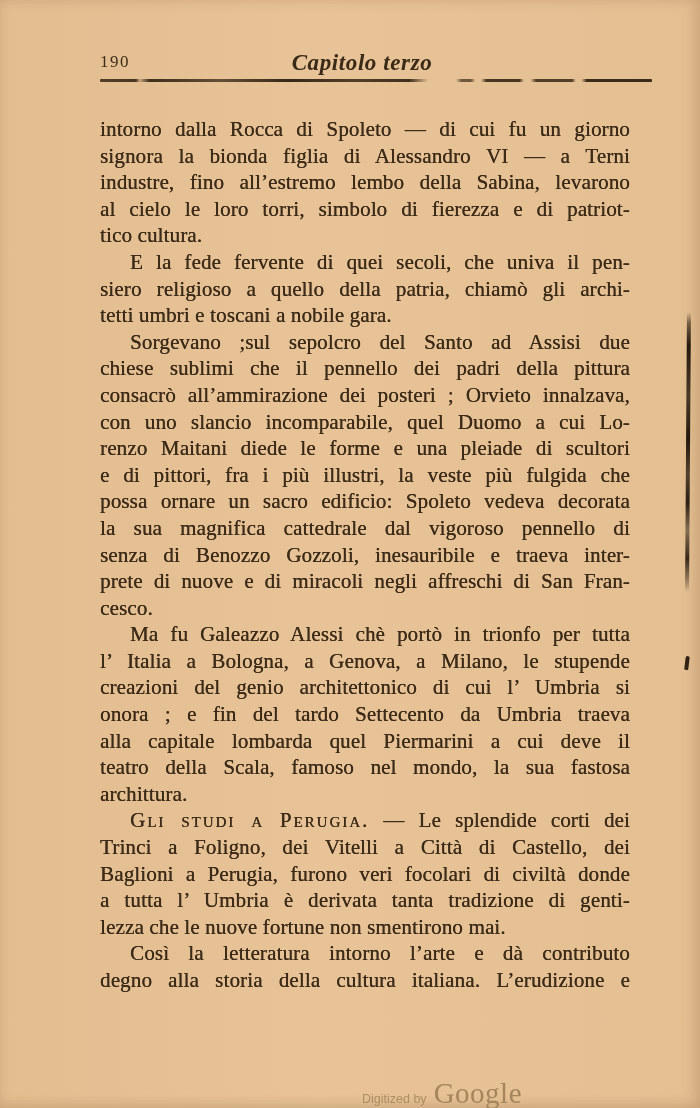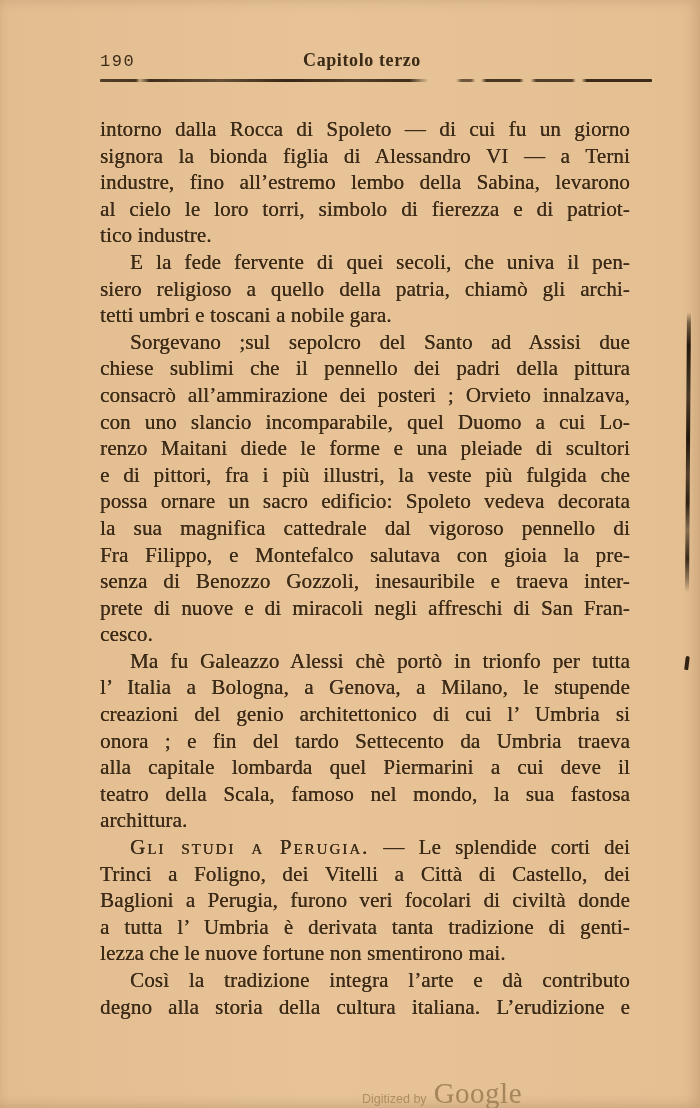--- a/index.html
+++ b/index.html
@@ -14,26 +14,26 @@
     background: linear-gradient(90deg, #e3bd90 0%, #e7c397 45%, #e4bf92 100%);
     box-shadow: inset -6px 0 14px rgba(120,85,45,.18), inset 0 -4px 10px rgba(120,85,45,.10);
     color: #3c2b18;
   }
   
   .header {
     position: absolute; left: 100px; top: 50px; width: 532px; height: 24px;
   }
   .page-number {
     position: absolute; left: 0; top: 2px;
-    font-size: 17px; letter-spacing: 1.5px; color: #3e2d19; font-family: Liberation Mono, monospace;
+    font-size: 17px; letter-spacing: 1.5px; color: #3e2d19;
   }
   .chapter-title {
     position: absolute; left: 0; right: 8px; top: 0;
     text-align: center;
-    font-weight: 700; font-size: 18px;
+    font-style: italic; font-weight: 700; font-size: 23px;
     letter-spacing: 0.6px; color: #3a2a17;
   }
   .header-rule {
     position: absolute; left: 100px; top: 79px; width: 552px; height: 3px;
     background: linear-gradient(90deg,
       rgba(45,30,14,.80) 0%, rgba(45,30,14,.85) 6.5%, rgba(45,30,14,.15) 7.2%,
       rgba(45,30,14,.90) 9%,  rgba(45,30,14,.70) 22%, rgba(45,30,14,.95) 34%,
       rgba(45,30,14,.80) 46%, rgba(45,30,14,.90) 56%, rgba(45,30,14,0) 59.5%,
       rgba(45,30,14,0) 64.5%, rgba(45,30,14,.65) 65.5%, rgba(45,30,14,.65) 67.2%, rgba(45,30,14,0) 68%,
       rgba(45,30,14,0) 69%,  rgba(45,30,14,.85) 70%, rgba(45,30,14,.85) 76%, rgba(45,30,14,0) 76.8%,
@@ -109,37 +109,36 @@
   </div>
 
   <div class="header-rule"></div>
 
   <div class="page-body">
       <div class="para">
         <div class="line">intorno dalla Rocca di Spoleto — di cui fu un giorno</div>
         <div class="line">signora la bionda figlia di Alessandro VI — a Terni</div>
         <div class="line">industre, fino all’estremo lembo della Sabina, levarono</div>
         <div class="line">al cielo le loro torri, simbolo di fierezza e di patriot-</div>
-        <div class="line end">tico industre.</div>
+        <div class="line end">tico cultura.</div>
       </div>
       <div class="para">
         <div class="line indent">E la fede fervente di quei secoli, che univa il pen-</div>
         <div class="line">siero religioso a quello della patria, chiamò gli archi-</div>
         <div class="line end">tetti umbri e toscani a nobile gara.</div>
       </div>
       <div class="para">
         <div class="line indent">Sorgevano ;sul sepolcro del Santo ad Assisi due</div>
         <div class="line">chiese sublimi che il pennello dei padri della pittura</div>
         <div class="line">consacrò all’ammirazione dei posteri ; Orvieto innalzava,</div>
         <div class="line">con uno slancio incomparabile, quel Duomo a cui Lo-</div>
         <div class="line">renzo Maitani diede le forme e una pleiade di scultori</div>
         <div class="line">e di pittori, fra i più illustri, la veste più fulgida che</div>
         <div class="line">possa ornare un sacro edificio: Spoleto vedeva decorata</div>
         <div class="line">la sua magnifica cattedrale dal vigoroso pennello di</div>
-        <div class="line">Fra Filippo, e Montefalco salutava con gioia la pre-</div>
         <div class="line">senza di Benozzo Gozzoli, inesauribile e traeva inter-</div>
         <div class="line">prete di nuove e di miracoli negli affreschi di San Fran-</div>
         <div class="line end">cesco.</div>
       </div>
       <div class="para">
         <div class="line indent">Ma fu Galeazzo Alessi chè portò in trionfo per tutta</div>
         <div class="line">l’ Italia a Bologna, a Genova, a Milano, le stupende</div>
         <div class="line">creazioni del genio architettonico di cui l’ Umbria si</div>
         <div class="line">onora ; e fin del tardo Settecento da Umbria traeva</div>
         <div class="line">alla capitale lombarda quel Piermarini a cui deve il</div>
@@ -147,21 +146,21 @@
         <div class="line end">archittura.</div>
       </div>
       <div class="para">
         <div class="line indent"><span class="smallcaps">Gli studi a Perugia.</span> — Le splendide corti dei</div>
         <div class="line">Trinci a Foligno, dei Vitelli a Città di Castello, dei</div>
         <div class="line">Baglioni a Perugia, furono veri focolari di civiltà donde</div>
         <div class="line">a tutta l’ Umbria è derivata tanta tradizione di genti-</div>
         <div class="line end">lezza che le nuove fortune non smentirono mai.</div>
       </div>
       <div class="para">
-        <div class="line indent">Così la tradizione integra l’arte e dà contributo</div>
+        <div class="line indent">Così la letteratura intorno l’arte e dà contributo</div>
         <div class="line">degno alla storia della cultura italiana. L’erudizione e</div>
       </div>
     </div>
 
   <div class="watermark">
     <span class="wm-prefix">Digitized by</span>
     <span class="wm-brand">Google</span>
   </div>
 
   <div class="streak-main"></div>

